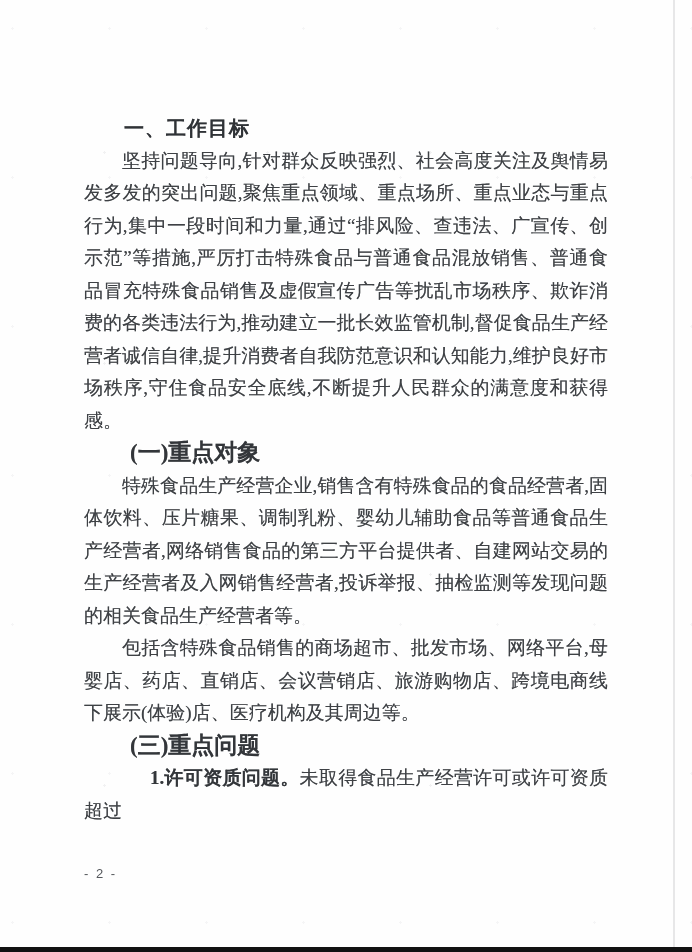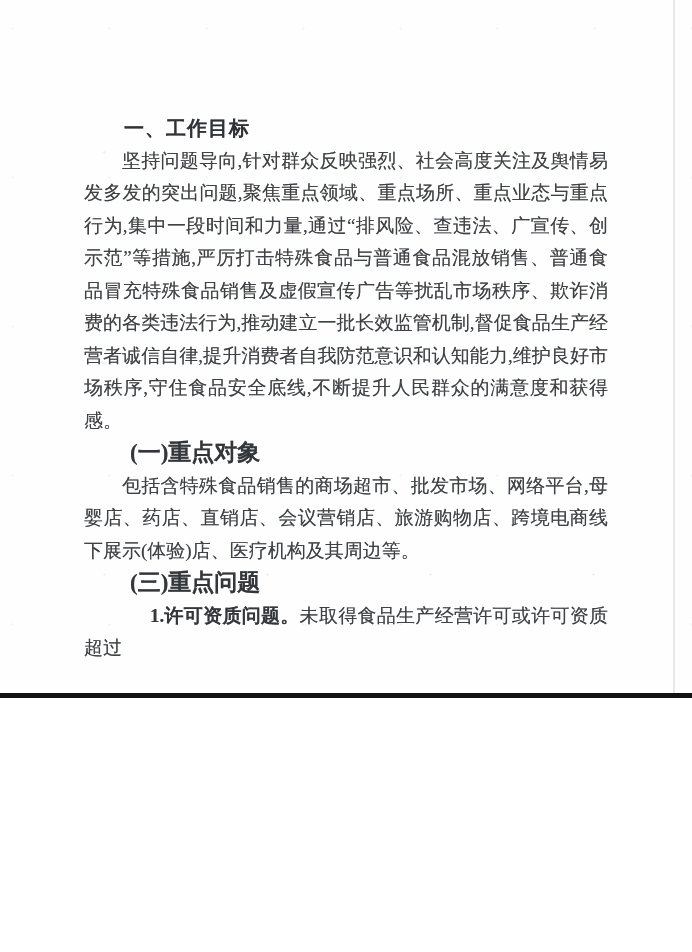--- a/index.html
+++ b/index.html
@@ -3,21 +3,21 @@
 <meta charset="utf-8">
 <style>
   html, body {
     margin: 0;
     padding: 0;
     background: #ffffff;
   }
   .page {
     position: relative;
     width: 692px;
-    height: 698px;
+    height: 952px;
     background-color: #fefefe;
     
     background-image:
       radial-gradient(circle, #f1f1f2 1px, transparent 1.4px),
       radial-gradient(circle, #f5f5f6 1px, transparent 1.4px);
     background-size: 163px 211px, 97px 149px;
     background-position: 23px 47px, 61px 103px;
     overflow: hidden;
     font-family: "Liberation Serif", "DejaVu Serif", serif;
     color: #3e4145;
@@ -92,20 +92,21 @@
 
   <div class="content">
 
     <p class="heading">一、工作目标</p>
 
     <p>坚持问题导向,针对群众反映强烈、社会高度关注及舆情易发多发的突出问题,聚焦重点领域、重点场所、重点业态与重点行为,集中一段时间和力量,通过“排风险、查违法、广宣传、创示范”等措施,严厉打击特殊食品与普通食品混放销售、普通食品冒充特殊食品销售及虚假宣传广告等扰乱市场秩序、欺诈消费的各类违法行为,推动建立一批长效监管机制,督促食品生产经营者诚信自律,提升消费者自我防范意识和认知能力,维护良好市场秩序,守住食品安全底线,不断提升人民群众的满意度和获得感。</p>
 
 
     <p class="subheading">(一)重点对象</p>
 
+    <p>特殊食品生产经营企业,销售含有特殊食品的食品经营者,固体饮料、压片糖果、调制乳粉、婴幼儿辅助食品等普通食品生产经营者,网络销售食品的第三方平台提供者、自建网站交易的生产经营者及入网销售经营者,投诉举报、抽检监测等发现问题的相关食品生产经营者等。</p>
 
 
     <p>包括含特殊食品销售的商场超市、批发市场、网络平台,母婴店、药店、直销店、会议营销店、旅游购物店、跨境电商线下展示(体验)店、医疗机构及其周边等。</p>
 
     <p class="subheading">(三)重点问题</p>
 
     <p><span class="lead-bold">1.许可资质问题。</span><span>未取得食品生产经营许可或许可资质超过</span></p>
 
   </div>
 

